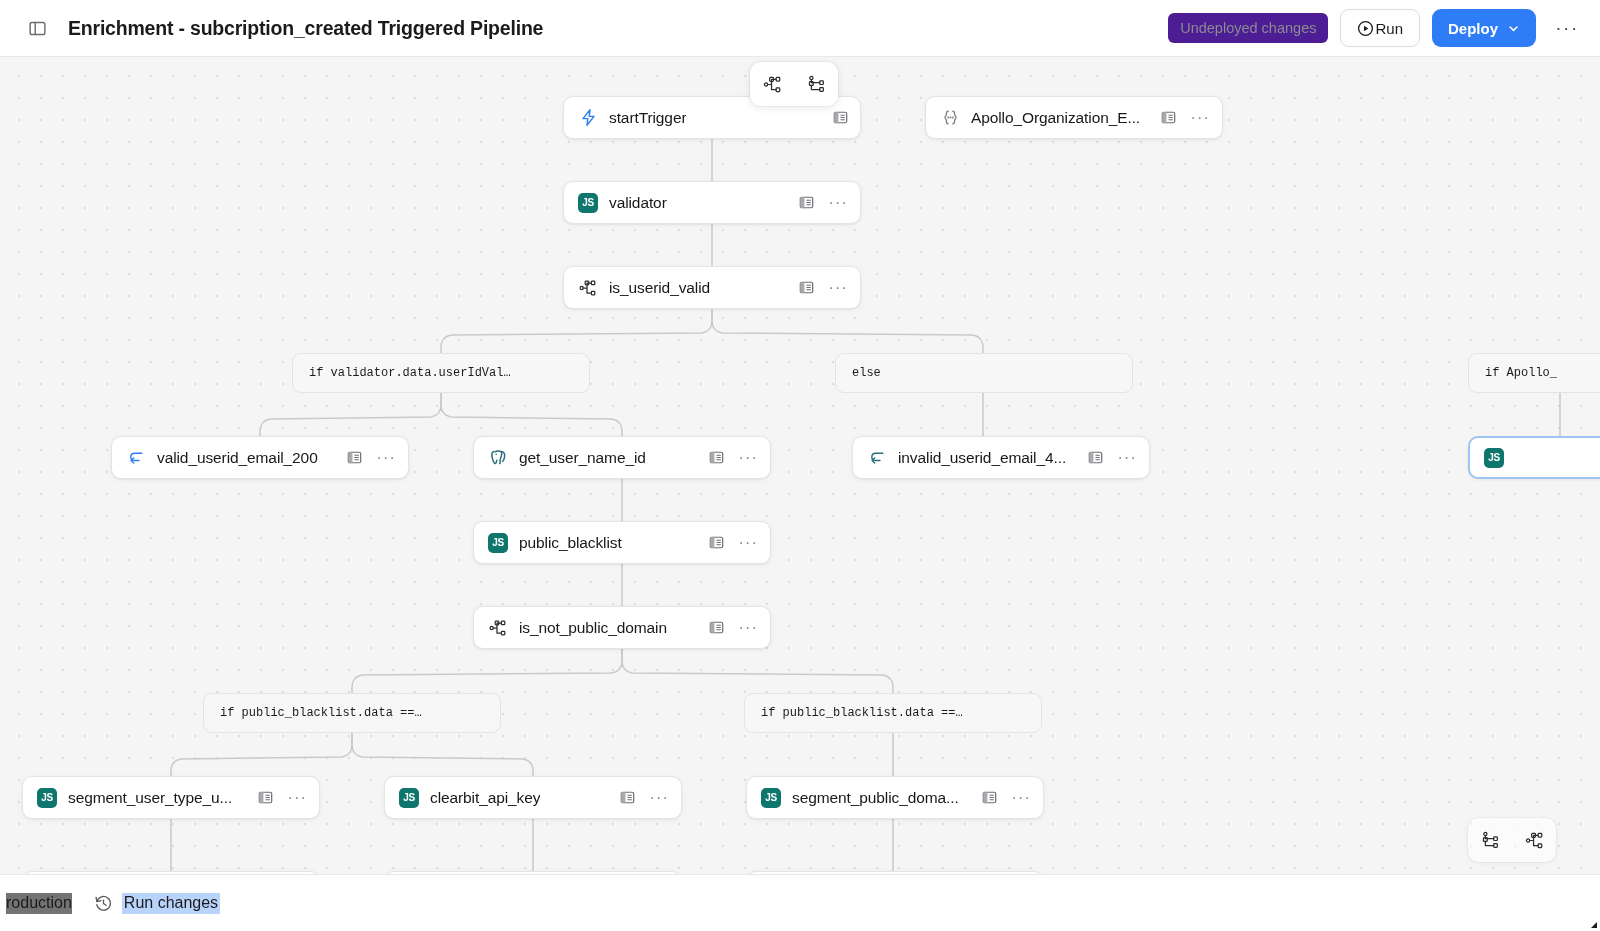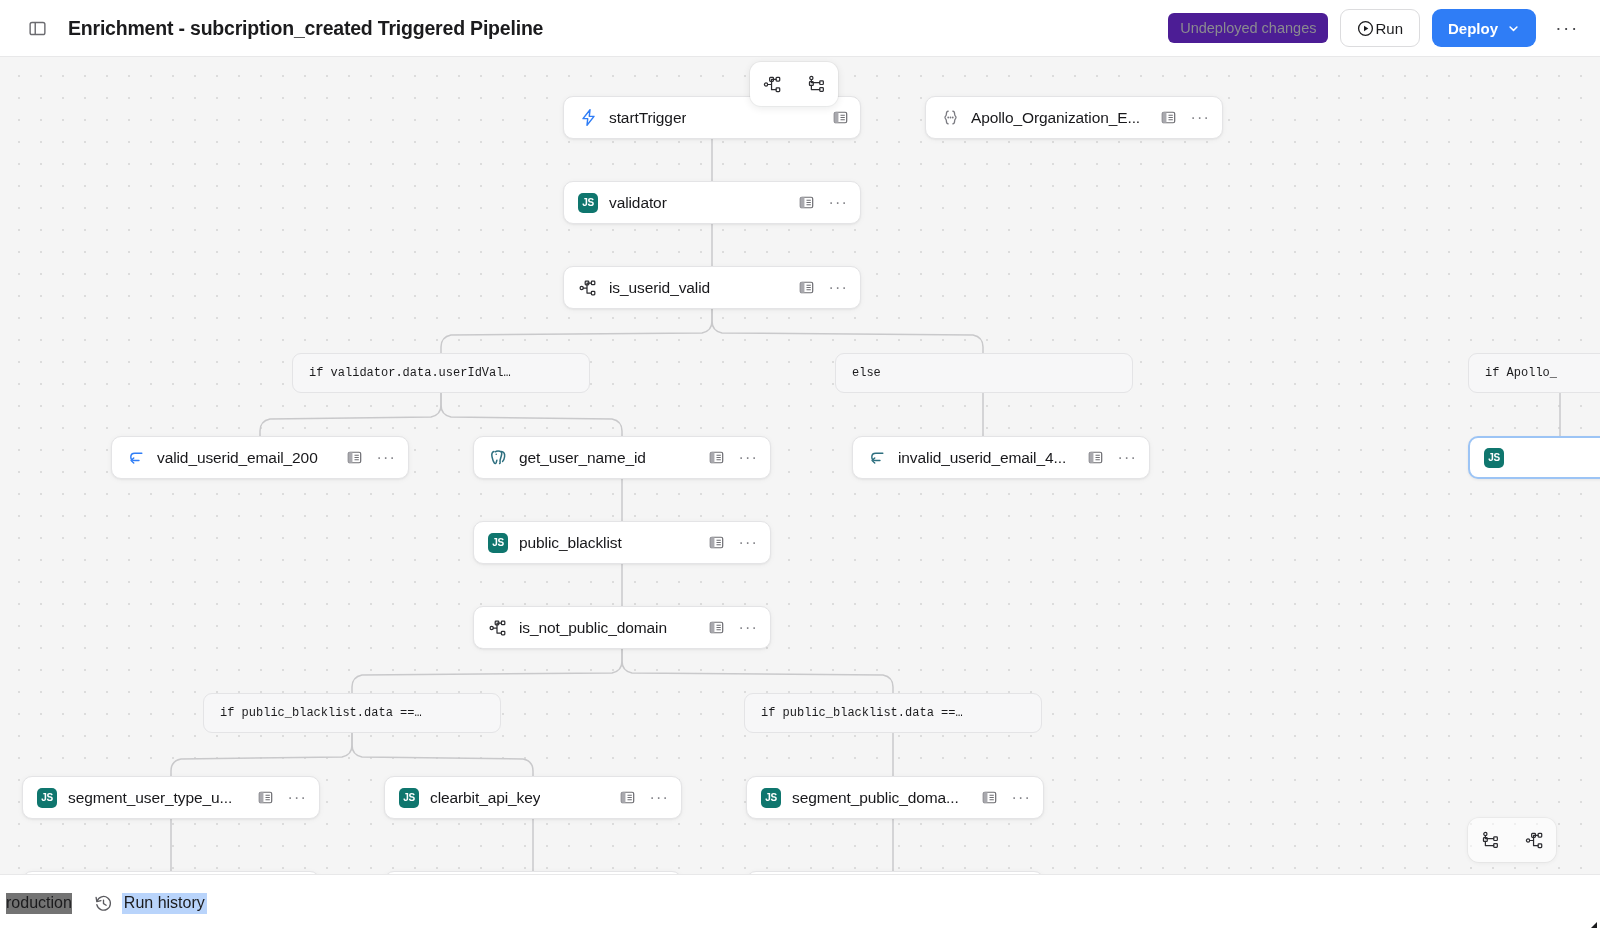--- a/index.html
+++ b/index.html
@@ -579,20 +579,20 @@
   <div class="statusbar">
     <span class="env-name">roduction</span>
     <span class="run-history">
       <span>
         <svg width="19" height="19" viewBox="0 0 20 20" fill="none">
           <path d="M3.2 7.6 A7.2 7.2 0 1 1 3.0 11.2" stroke="#5a5a5f" stroke-width="1.4" stroke-linecap="round" fill="none"></path>
           <path d="M2.2 3.6 L3.0 8.0 L7.3 7.0" stroke="#5a5a5f" stroke-width="1.4" stroke-linecap="round" stroke-linejoin="round" fill="none"></path>
           <path d="M10 6.4 V10.2 L12.8 11.8" stroke="#5a5a5f" stroke-width="1.4" stroke-linecap="round" fill="none"></path>
         </svg>
       </span>
-      <span class="run-history-label">Run history</span>
+      <span class="run-history-label">Run changes</span>
     </span>
     <svg class="corner-resize" viewBox="0 0 16 16" fill="none">
       <path d="M15 9 L9 15 L15 15 Z" fill="#1b1b1d"></path>
     </svg>
   </div>
 
 </div>
 
 </body></html>

